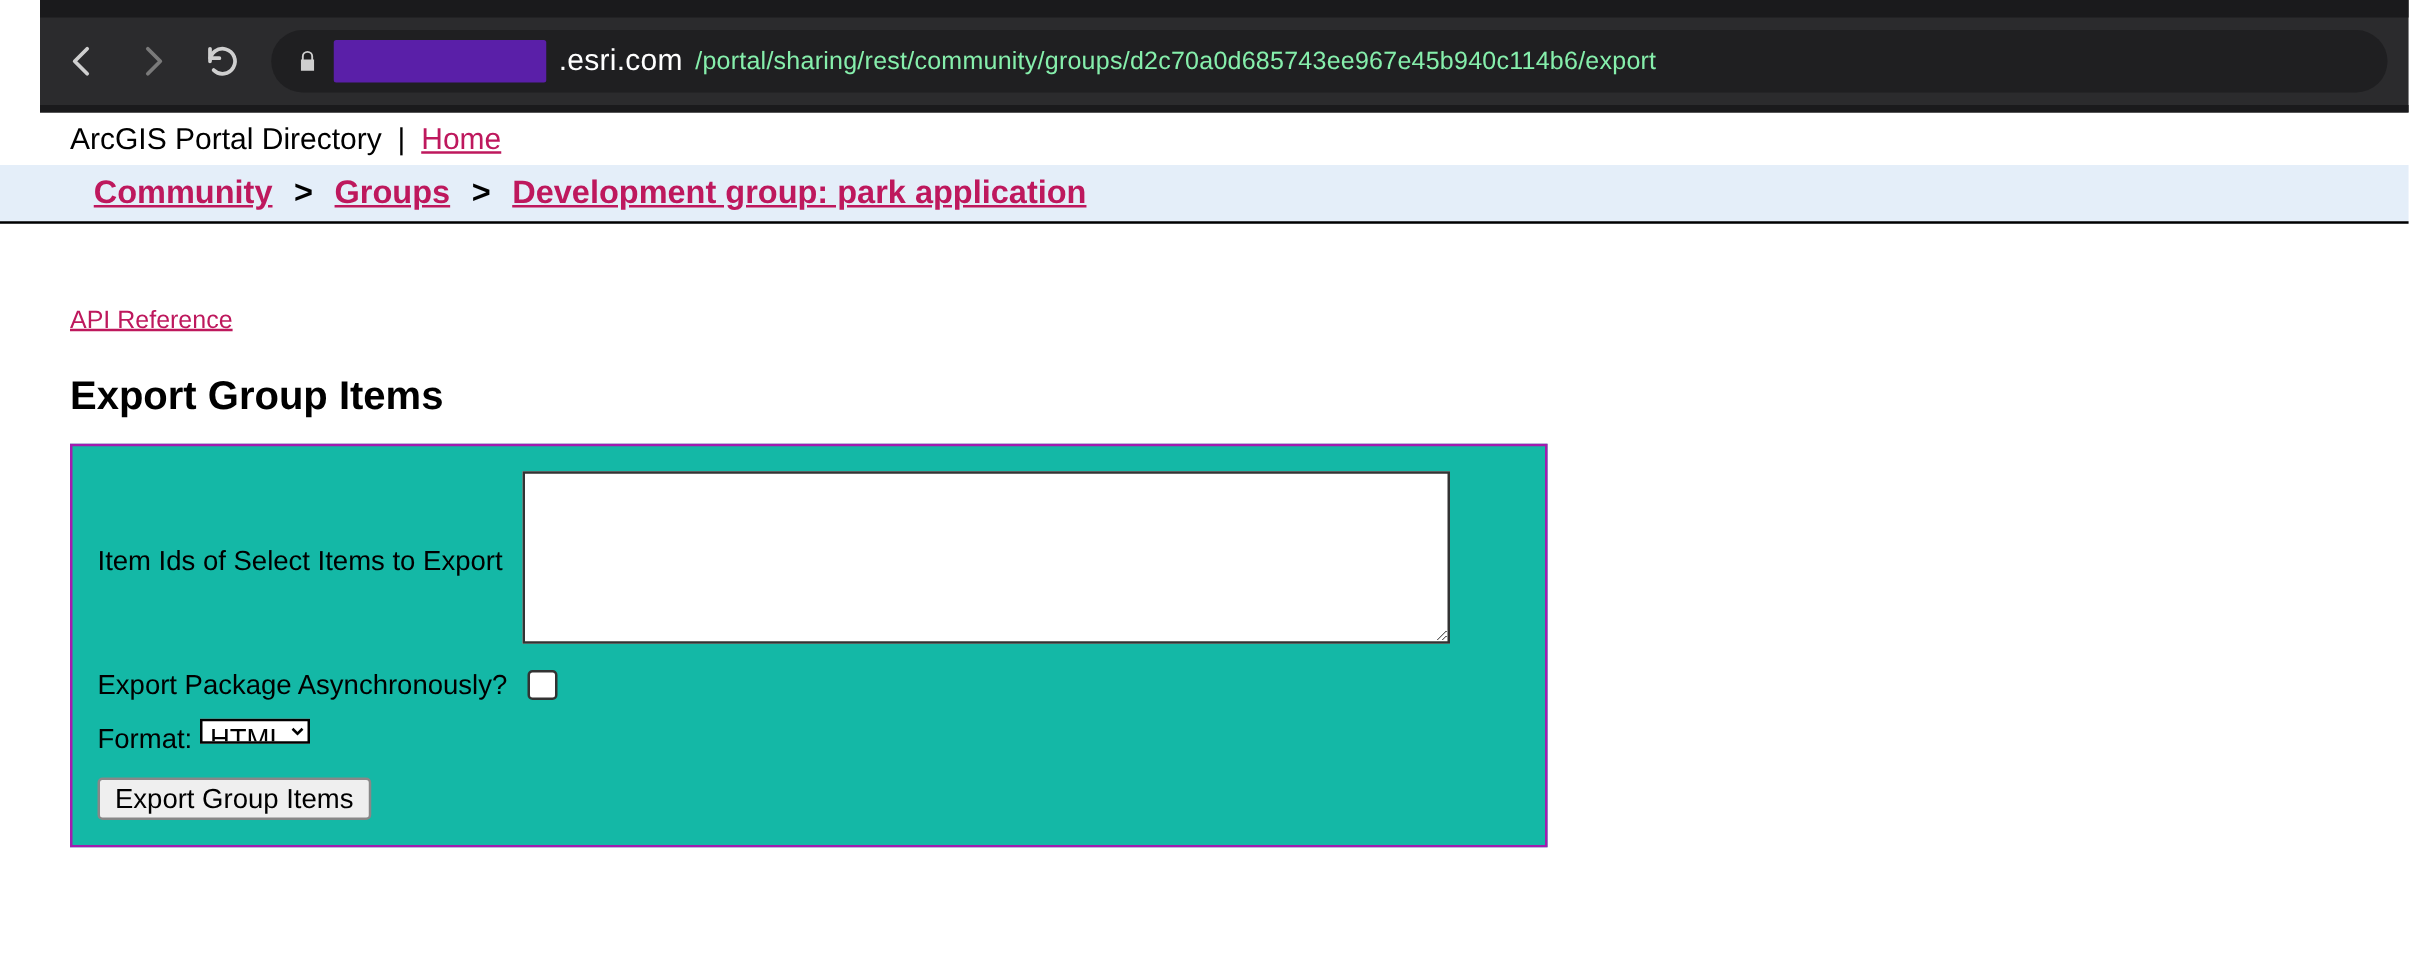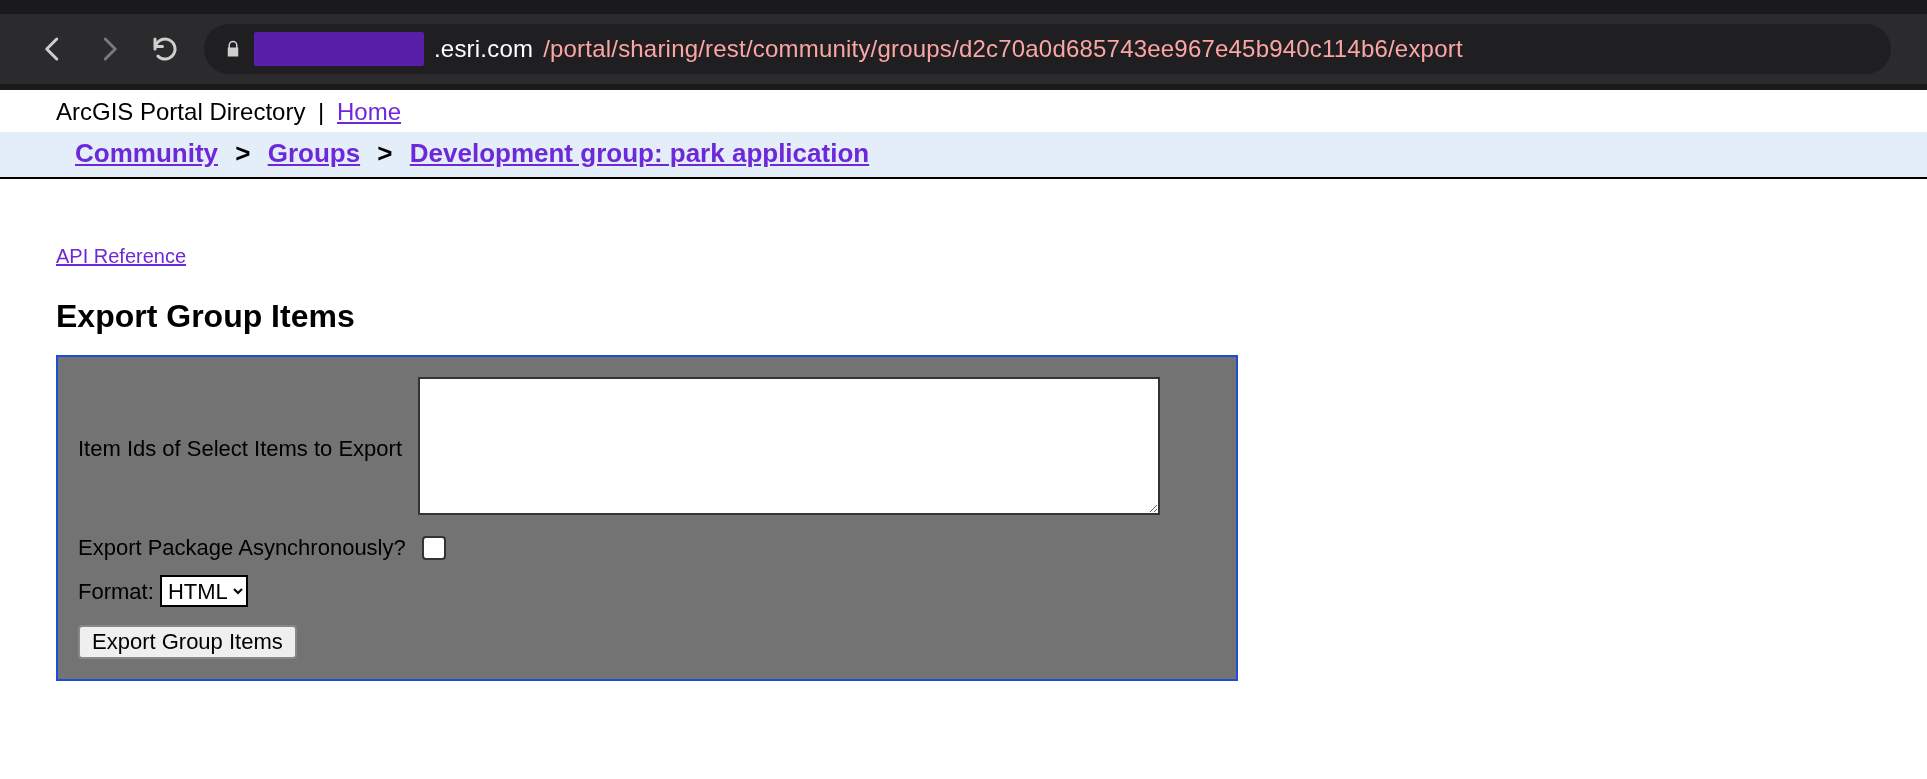--- a/index.html
+++ b/index.html
@@ -11,22 +11,23 @@
     width:1927px;
   }
 
   
   .chrome-bar {
     background:#2b2b2d;
     border-top: 14px solid #1a1a1c;
     border-bottom: 6px solid #1a1a1c;
     display:flex;
     align-items:center;
-    padding: 10px 36px;
+    padding: 10px 17px;
     gap: 22px;
+    margin-left: 32px;
   }
   .nav-icon {
     width:34px; height:34px;
     display:flex; align-items:center; justify-content:center;
     color:#cfcfcf;
   }
   .nav-icon.dim { color:#7a7a7a; }
   .nav-icon svg { width:30px; height:30px; stroke:currentColor; fill:none; stroke-width:2.4; stroke-linecap:round; stroke-linejoin:round;}
   .addr-bar {
     flex:1;
@@ -41,31 +42,31 @@
   }
   .lock-icon { color:#cfcfcf; width:22px; height:22px; display:flex; align-items:center; justify-content:center;}
   .lock-icon svg { width:18px; height:20px; fill:currentColor; }
   .redact {
     background:#5a1fa8;
     width:170px;
     height:34px;
     border-radius:2px;
   }
   .url-host { color:#ffffff; font-family: Arial, sans-serif; font-size:24px; letter-spacing:0.2px;}
-  .url-path { color:#fca5a5; font-family: Arial, sans-serif; font-size:24px; letter-spacing:0.2px;}
+  .url-path { color:#86efac; font-family: Arial, sans-serif; font-size:20px; letter-spacing:0.2px;}
 
   
   .page { padding: 0; }
   .dir-line {
     padding: 8px 56px 6px 56px;
     font-size:24px;
   }
   .dir-line b { font-weight:normal; }
   .sep { margin:0 6px; color:#000; }
-  a.visited { color:#6d28d9; text-decoration:underline; }
+  a.visited { color:#be185d; text-decoration:underline; }
 
   .breadcrumb {
     background:#e4eef9;
     border-bottom:2px solid #000;
     padding:6px 56px 8px 75px;
     font-size:26px;
     font-weight:bold;
   }
   .breadcrumb .gt { color:#000; margin:0 10px; font-weight:bold;}
 
@@ -77,22 +78,22 @@
 
   h1.page-title {
     margin: 26px 56px 20px 56px;
     font-size:32px;
     font-weight:bold;
   }
 
   fieldset.form-box {
     margin: 0 0 0 56px;
     width: 1182px;
-    border:2px solid #1d4ed8;
-    background:#737373;
+    border:2px solid #a21caf;
+    background:#14b8a6;
     padding:14px 14px 14px 14px;
   }
   table.form-tbl { border-collapse:collapse; }
   table.form-tbl td {
     padding:6px 6px;
     vertical-align:middle;
     font-size:22px;
     font-family: Verdana, Geneva, sans-serif;
   }
   textarea.ids {
@@ -109,21 +110,21 @@
     appearance:none;
     border-radius:4px;
     background:#fff;
     vertical-align:middle;
   }
   select.fmt {
     font-size:22px;
     border:2px solid #000;
     background:#fff;
     padding:0 2px;
-    height:32px;
+    height:20px;
   }
   button.submit {
     font-size:22px;
     background:#efefef;
     border:2px solid #888;
     border-radius:4px;
     padding:2px 12px;
     margin-top:6px;
     font-family: Arial, sans-serif;
   }

